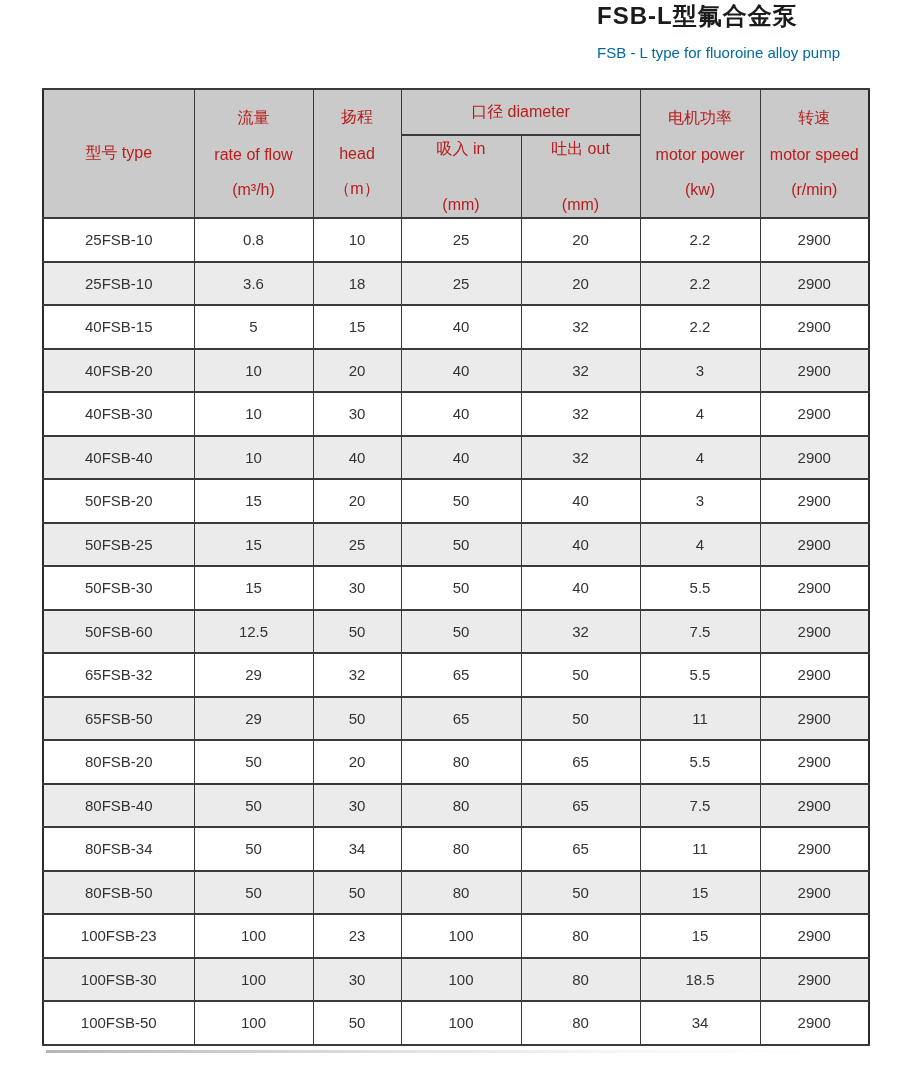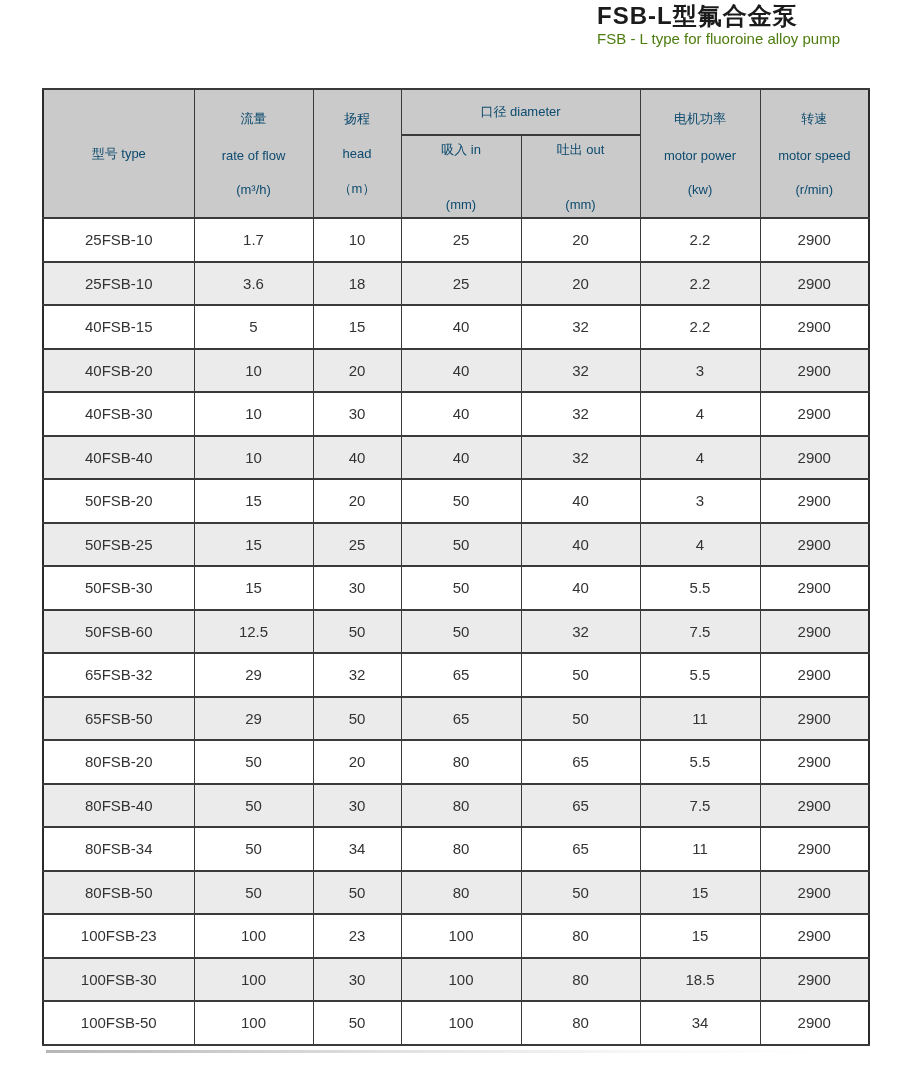--- a/index.html
+++ b/index.html
@@ -1,41 +1,41 @@
 <!DOCTYPE html>
 <html><head>
 <meta charset="utf-8">
 <style>
   html,body { margin:0; padding:0; background:#ffffff; }
   body { font-family:"Liberation Sans","DejaVu Sans",sans-serif; }
   .page { position:relative; width:900px; height:1076px; background:#ffffff; overflow:hidden; }
 
   .title-block { position:absolute; top:2px; right:60px; text-align:left; color:#1b1b1b; }
   .title-zh { font-size:24px; font-weight:bold; letter-spacing:1px; line-height:28px; }
-  .title-en { font-size:15px; color:#4d7c0f; line-height:18px; margin-top:0; }
+  .title-en { font-size:15px; color:#0369a1; line-height:18px; margin-top:14px; }
 
   .section-label {
     position:absolute; left:42px; top:41px; width:306px; height:27px;
     background:#d9d9d9; line-height:27px; padding-left:14px;
     font-size:16px; color:#111; white-space:nowrap;
   }
 
   table.perf {
     position:absolute; left:42px; top:88px; width:826px;
     border-collapse:collapse; table-layout:fixed;
     border:2px solid #2a2a2a;
   }
   .perf th, .perf td {
     border:1px solid #3a3a3a;
     border-top-width:2px; border-bottom-width:2px;
     text-align:center; vertical-align:middle;
     color:#2e2e2e; font-weight:normal;
     padding:0; overflow:hidden;
   }
-  .perf thead th { background:#cacaca; font-size:13px; color:#0c4a6e; }
+  .perf thead th { background:#cacaca; font-size:16px; color:#b91c1c; }
   .perf thead tr.hrow1 { height:46px; }
   .perf thead tr.hrow2 { height:83px; }
   .stack3 { display:flex; flex-direction:column; justify-content:space-evenly; height:125px; }
   .stack2 { display:flex; flex-direction:column; justify-content:space-evenly; height:77px;gap:36px; }
   .perf tbody td { height:41.5px; font-size:15px; background:#ffffff; color:#333; }
   .perf tbody tr.alt td { background:#ebebeb; }
 
   .bottom-shade {
     position:absolute; left:46px; top:1050px; width:780px; height:3px;
     background:linear-gradient(to right, #7a7a7a, #c9c9c9 45%, #efefef 75%, rgba(255,255,255,0));
@@ -111,21 +111,21 @@
           <div class="stack2">
             <div>吐出 out</div>
             <div>(mm)</div>
           </div>
         </th>
       </tr>
     </thead>
     <tbody>
         <tr>
           <td>25FSB-10</td>
-          <td>1.7</td>
+          <td>0.8</td>
           <td>10</td>
           <td>25</td>
           <td>20</td>
           <td>2.2</td>
           <td>2900</td>
         </tr>
         <tr class="alt">
           <td>25FSB-10</td>
           <td>3.6</td>
           <td>18</td>

